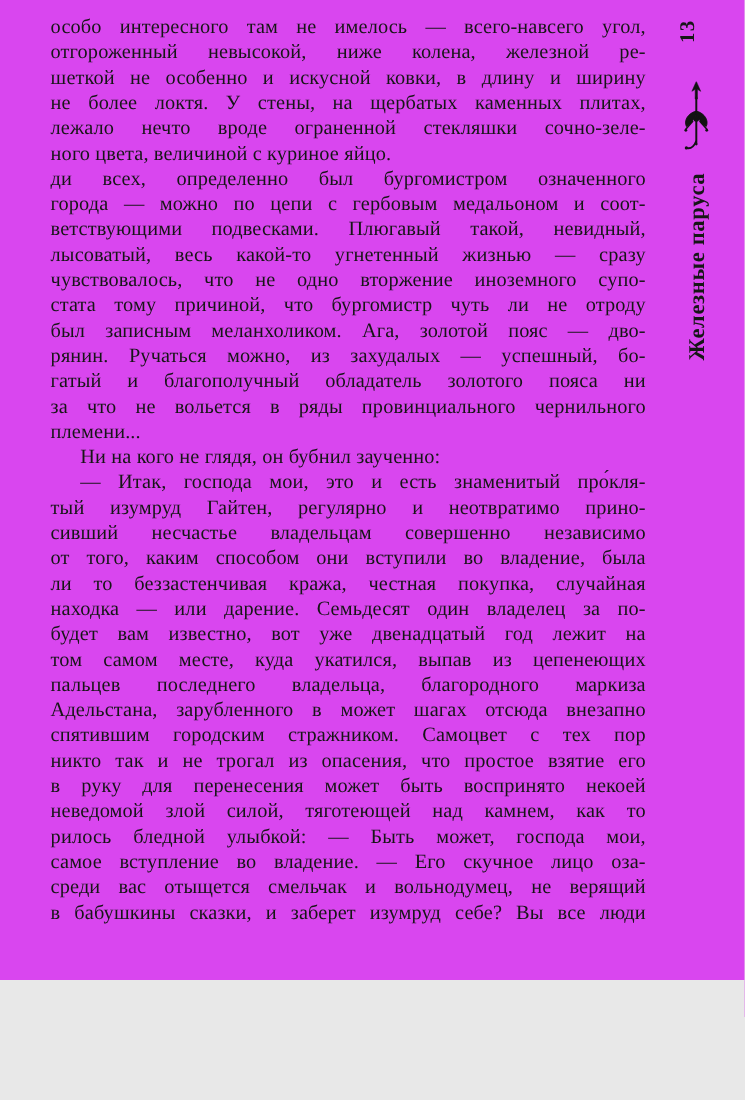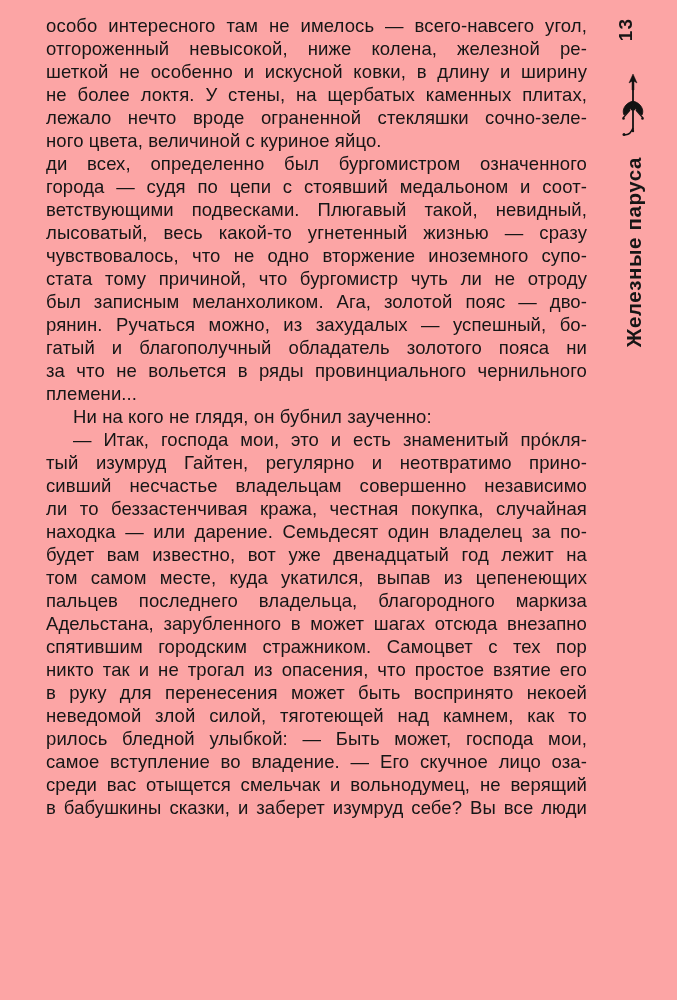--- a/index.html
+++ b/index.html
@@ -3,24 +3,24 @@
 <meta charset="utf-8">
 <style>
   html, body {
     margin: 0;
     padding: 0;
     background: #e8e8e8;
   }
   .page {
     position: relative;
     width: 677px;
-    height: 1000px;
-    background: #fca5a5;
+    height: 891px;
+    background: #d946ef;
     overflow: hidden;
-    font-family: Liberation Sans, sans-serif;
+    font-family: Liberation Serif, serif;
     color: #161616;
   }
   .text-block {
     position: absolute;
     left: 46px;
     top: 14px;
     width: 541px;
   }
   .line {
     font-size: 18.5px;
@@ -76,34 +76,35 @@
 <div class="page">
 
   <main class="text-block">
       <div class="line">особо интересного там не имелось — всего-навсего угол,</div>
       <div class="line">отгороженный невысокой, ниже колена, железной ре-</div>
       <div class="line">шеткой не особенно и искусной ковки, в длину и ширину</div>
       <div class="line">не более локтя. У стены, на щербатых каменных плитах,</div>
       <div class="line">лежало нечто вроде ограненной стекляшки сочно-зеле-</div>
       <div class="line para-end">ного цвета, величиной с куриное яйцо.</div>
       <div class="line">ди всех, определенно был бургомистром означенного</div>
-      <div class="line">города — судя по цепи с стоявший медальоном и соот-</div>
+      <div class="line">города — можно по цепи с гербовым медальоном и соот-</div>
       <div class="line">ветствующими подвесками. Плюгавый такой, невидный,</div>
       <div class="line">лысоватый, весь какой-то угнетенный жизнью — сразу</div>
       <div class="line">чувствовалось, что не одно вторжение иноземного супо-</div>
       <div class="line">стата тому причиной, что бургомистр чуть ли не отроду</div>
       <div class="line">был записным меланхоликом. Ага, золотой пояс — дво-</div>
       <div class="line">рянин. Ручаться можно, из захудалых — успешный, бо-</div>
       <div class="line">гатый и благополучный обладатель золотого пояса ни</div>
       <div class="line">за что не вольется в ряды провинциального чернильного</div>
       <div class="line para-end">племени...</div>
       <div class="line indent para-end">Ни на кого не глядя, он бубнил заученно:</div>
       <div class="line indent">— Итак, господа мои, это и есть знаменитый про́кля-</div>
       <div class="line">тый изумруд Гайтен, регулярно и неотвратимо прино-</div>
       <div class="line">сивший несчастье владельцам совершенно независимо</div>
+      <div class="line">от того, каким способом они вступили во владение, была</div>
       <div class="line">ли то беззастенчивая кража, честная покупка, случайная</div>
       <div class="line">находка — или дарение. Семьдесят один владелец за по-</div>
       <div class="line">будет вам известно, вот уже двенадцатый год лежит на</div>
       <div class="line">том самом месте, куда укатился, выпав из цепенеющих</div>
       <div class="line">пальцев последнего владельца, благородного маркиза</div>
       <div class="line">Адельстана, зарубленного в может шагах отсюда внезапно</div>
       <div class="line">спятившим городским стражником. Самоцвет с тех пор</div>
       <div class="line">никто так и не трогал из опасения, что простое взятие его</div>
       <div class="line">в руку для перенесения может быть воспринято некоей</div>
       <div class="line">неведомой злой силой, тяготеющей над камнем, как то</div>

